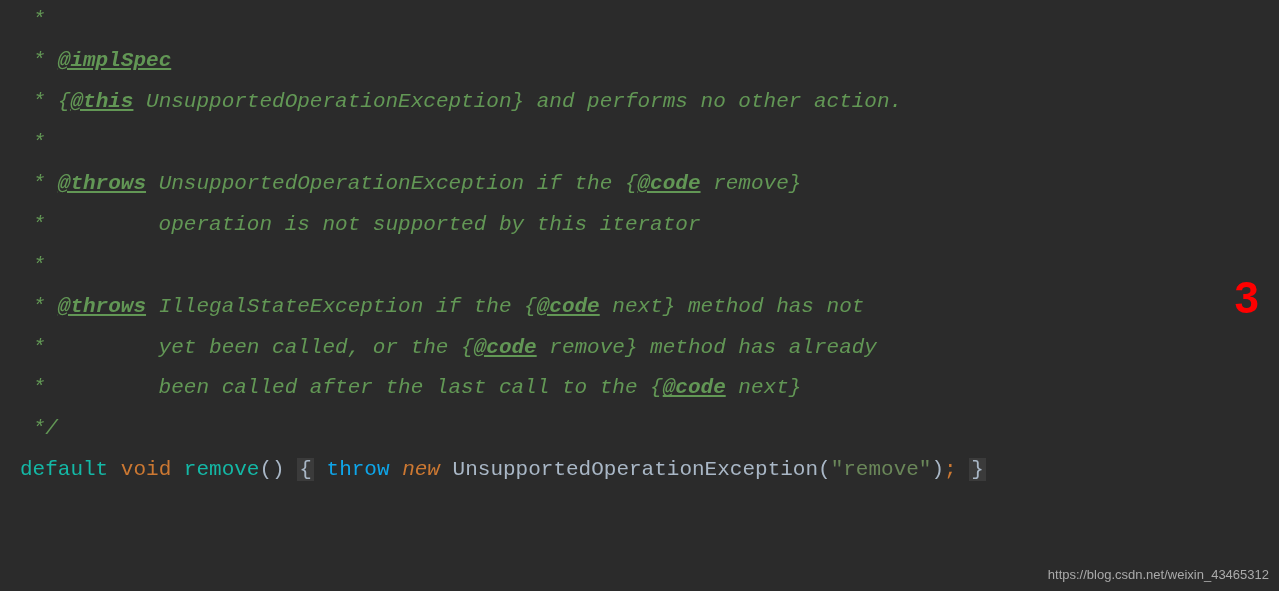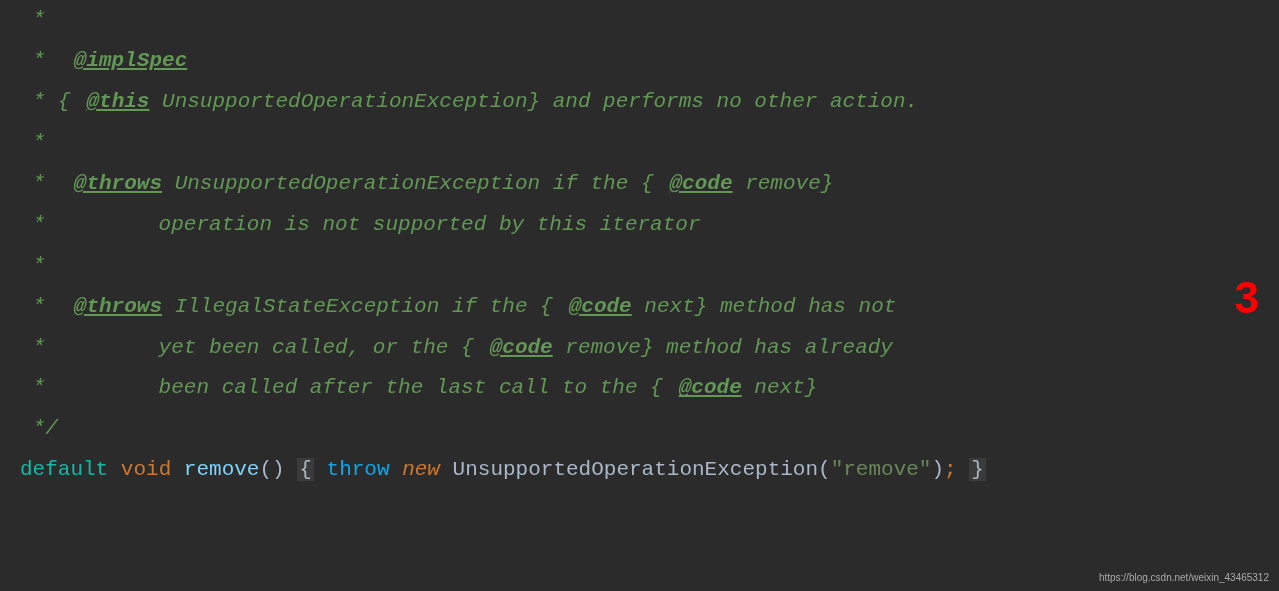--- a/index.html
+++ b/index.html
@@ -14,47 +14,47 @@
     width: 1279px;
     height: 591px;
     overflow: hidden;
     position: relative;
     box-sizing: border-box;
   }
   .code-area {
     padding: 0 0 0 20px;
   }
   .comment { color: #629755; font-style: italic; }
-  .tag { color: #629755; font-style: italic; text-decoration: underline; font-weight: bold; margin-left: 16px; }
+  .tag { color: #629755; font-style: italic; text-decoration: underline; font-weight: bold; }
   .codeline { font-style: normal; }
   .kw-default { color: #14b8a6; }
   .kw-void { color: #cc7832; }
   .kw-throw { color: #0ea5e9; }
   .kw-new { color: #cc7832; font-style: italic; }
-  .method-name { color: #7dd3fc; }
+  .method-name { color: #14b8a6; }
   .paren { color: #a9b7c6; }
   .brace-hl { background: #3b3b3b; color: #a9b7c6; padding: 0 2px;}
   .class-name { color: #a9b7c6; }
   .string { color: #6a8759; }
   .semicolon { color: #cc7832; }
   .marker3 {
     position: absolute;
     right: 20px;
     top: 255px;
     font-size: 44px;
     font-weight: bold;
     font-style: normal;
     color: #ff0000;
     font-family: Arial, sans-serif;
   }
   .watermark {
     position: absolute;
     right: 10px;
     bottom: 4px;
-    font-size: 10px;
+    font-size: 13px;
     color: #aaa;
     font-style: normal;
     font-family: Arial, sans-serif;
     text-align: right;
   }
   .line { white-space: pre; }
 </style>
 </head>
 <body>
 

